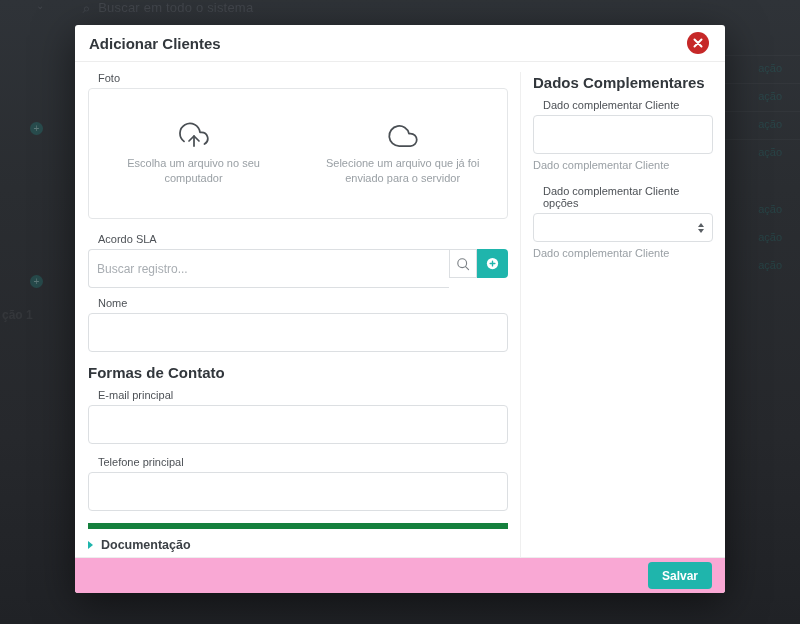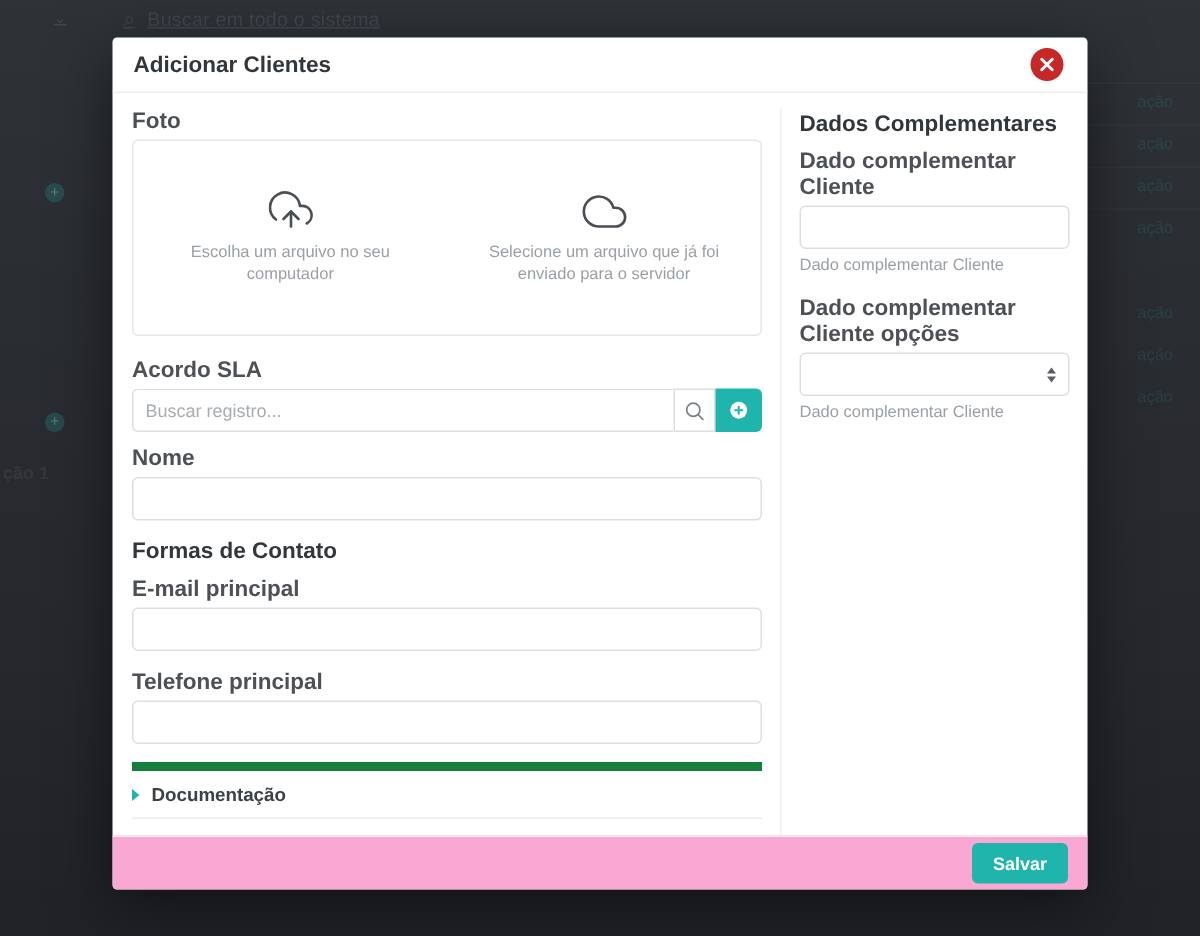--- a/index.html
+++ b/index.html
@@ -3,21 +3,21 @@
 <meta charset="utf-8">
 <style>
   * { margin:0; padding:0; box-sizing:border-box; }
   html,body { width:800px; height:624px; overflow:hidden;
     font-family:"Liberation Sans", sans-serif; }
   body { position:relative;
     background:linear-gradient(180deg,#2f3338 0%,#2a2d31 30%,#26282c 70%,#202226 100%); }
 
   
   .bg-nav { position:absolute; top:0; left:0; width:800px; height:24px;
-    display:flex; align-items:center; color:#42464c; font-size:13px;text-decoration:underline; }
+    display:flex; color:#42464c; font-size:13px; }
   .bg-nav .chev { margin-left:36px; font-size:10px; }
   .bg-nav .mag  { margin-left:38px; font-size:14px; }
   .bg-nav .txt  { margin-left:8px; letter-spacing:.2px; }
   .bg-plus { position:absolute; left:30px; width:13px; height:13px; border-radius:50%;
     background:rgba(31,181,172,.22); color:rgba(255,255,255,.25); font-size:10px;
     line-height:13px; text-align:center; }
   .bg-frag { position:absolute; left:2px; top:308px; color:rgba(255,255,255,.06);
     font-size:12px; font-weight:bold; }
   .bg-row-link { position:absolute; right:18px; color:rgba(31,181,172,.16);
     font-size:11px; }
@@ -35,22 +35,22 @@
   .modal-title { font-size:15px; font-weight:bold; color:#32373c; }
   .close-btn { width:22px; height:22px; border-radius:50%; background:#c62828;
     border:none; display:flex; align-items:center; justify-content:center;
     cursor:pointer; }
 
   .modal-body { flex:1 1 auto; display:flex; padding:10px 12px 0 13px; overflow:hidden; }
   .col-left { flex:1 1 auto; padding-right:12px; }
   .col-divider { width:1px; background:#efefef; }
   .col-right { flex:0 0 192px; padding-left:12px; }
 
-  .field-label { font-size:15px; font-weight:bold; color:#4d5156; margin-bottom:4px; }
-  .text-input { width:100%; height:29px; border:1px solid #dcdfe2; border-radius:4px;
+  .field-label { font-size:11px; font-weight:normal; color:#4d5156; margin-bottom:4px;margin-left:10px; }
+  .text-input { width:100%; height:39px; border:1px solid #dcdfe2; border-radius:4px;
     padding:0 8px; font-size:12px; color:#701a75; background:#fff; }
   .text-input::placeholder { color:#a8adb2; }
 
   
   .upload-box { border:1px solid #e4e6e8; border-radius:4px; height:131px;
     display:flex; align-items:center; margin-bottom:14px; }
   .upload-half { flex:1; text-align:center; padding:0 14px; cursor:pointer; }
   .upload-half .up-title { font-size:13px; font-weight:bold; color:#3c4146; margin-top:9px; }
   .upload-half .up-sub { font-size:11px; color:#9aa0a5; margin-top:5px; line-height:1.35; }
 

